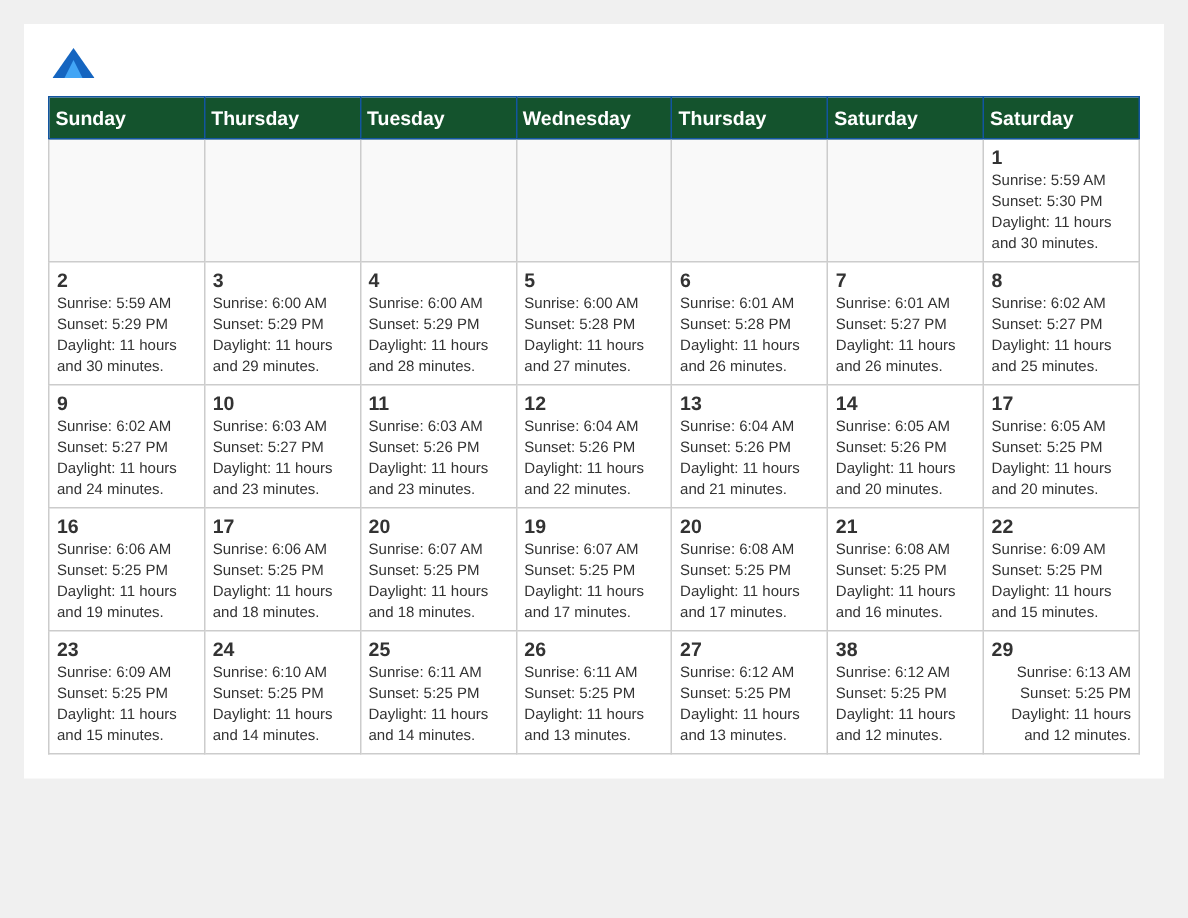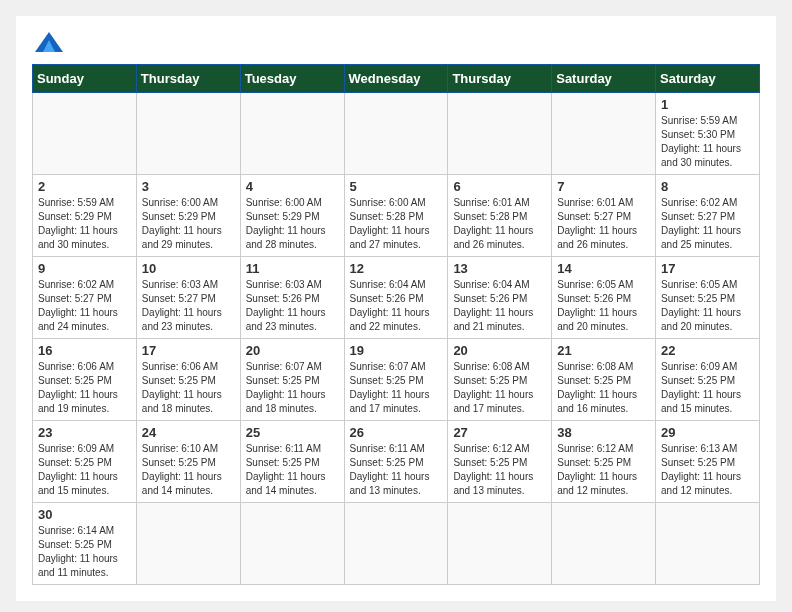--- a/index.html
+++ b/index.html
@@ -332,36 +332,21 @@
           </td>
           <td>
             <span class="day-number">38</span>
             <div class="day-info" style="white-space: pre-line;">Sunrise: 6:12 AM
 Sunset: 5:25 PM
 Daylight: 11 hours
 and 12 minutes.</div>
           </td>
           <td>
             <span class="day-number">29</span>
-            <div class="day-info" style="white-space: pre-line;">Sunrise: 6:13 AM
+            <div class="day-info" style="white-space: pre-line; text-align: right;">Sunrise: 6:13 AM
 Sunset: 5:25 PM
 Daylight: 11 hours
 and 12 minutes.</div>
           </td>
-        </tr>
-        <tr>
-          <td>
-            <span class="day-number">30</span>
-            <div class="day-info" style="white-space: pre-line;">Sunrise: 6:14 AM
-Sunset: 5:25 PM
-Daylight: 11 hours
-and 11 minutes.</div>
-          </td>
-          <td class="empty"></td>
-          <td class="empty"></td>
-          <td class="empty"></td>
-          <td class="empty"></td>
-          <td class="empty"></td>
-          <td class="empty"></td>
         </tr>
       </tbody>
   </table>
 </div>
 
 </body></html>

